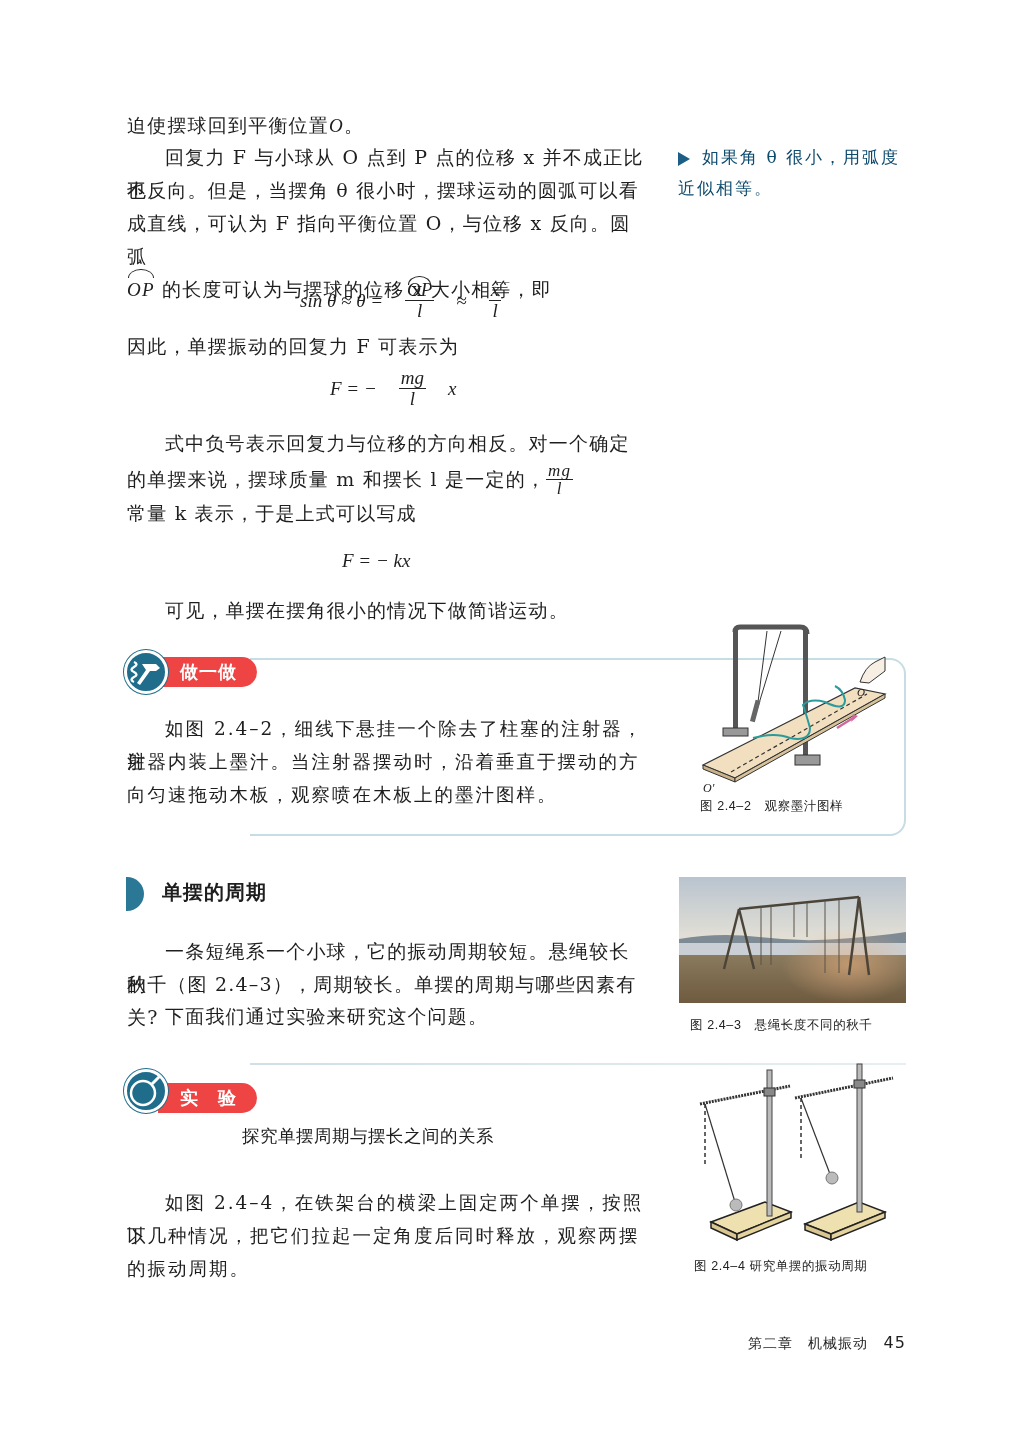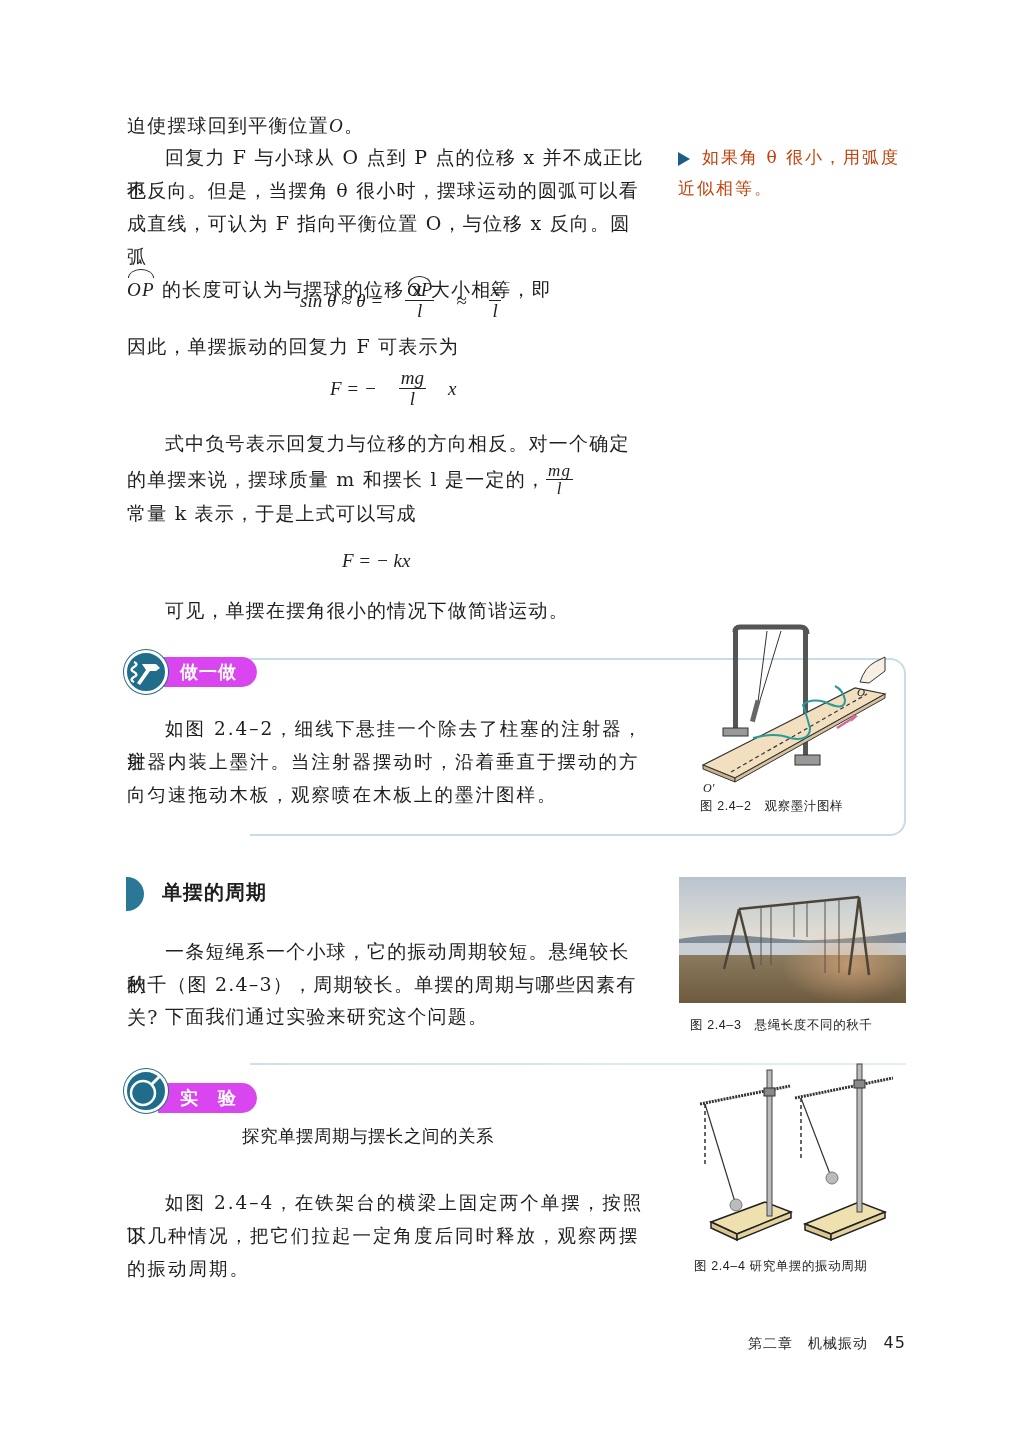--- a/index.html
+++ b/index.html
@@ -8,26 +8,26 @@
   .abs { position: absolute; }
   .p { font-size: 19px; line-height: 33px; letter-spacing: 1.2px; }
   .i { font-style: italic; font-family: "Liberation Serif", "DejaVu Serif", serif; }
   .indent { text-indent: 38px; }
   .math { font-family: "Liberation Serif", "DejaVu Serif", serif; font-size: 19px; display: flex; align-items: center; gap: 22px; }
   .frac { display: inline-flex; flex-direction: column; align-items: center; line-height: 20px; vertical-align: middle; }
   .frac .num { border-bottom: 1.3px solid #222; padding: 0 2px; }
   .frac .den { padding: 0 2px; }
   .arc { position: relative; display: inline-block; }
   .arc::before { content: ""; position: absolute; left: 1px; right: 1px; top: -4px; height: 8px; border: 1.4px solid #222; border-bottom: none; border-radius: 50% 50% 0 0 / 100% 100% 0 0; }
-  .side-note { color: #c2410c; font-family: "DejaVu Serif", serif; font-size: 17px; line-height: 31px; letter-spacing: 2px; }
+  .side-note { color: #0c4a6e; font-family: "DejaVu Serif", serif; font-size: 17px; line-height: 31px; letter-spacing: 2px; }
   .tri { display: inline-block; width: 0; height: 0; border-top: 7px solid transparent; border-bottom: 7px solid transparent; border-left: 12px solid #1d5e86; margin-right: 12px; vertical-align: middle; }
   .callout { border: 2px solid #c6dde3; border-left: none; border-radius: 0 16px 16px 0; }
   .banner { display: flex; align-items: center; }
   .banner-circle { width: 44px; height: 44px; border-radius: 50%; background: #1f6d8a; border: 3px solid #ffffff; box-shadow: 0 0 0 1px #1f6d8a; position: relative; z-index: 2; }
-  .banner-pill { height: 30px; background: #d946ef; color: #fff; border-radius: 0 15px 15px 0; margin-left: -10px; padding: 0 20px 0 22px; display: flex; align-items: center; font-family: "DejaVu Sans", sans-serif; font-weight: bold; font-size: 18px; letter-spacing: 1px; }
+  .banner-pill { height: 30px; background: #ef4444; color: #fff; border-radius: 0 15px 15px 0; margin-left: -10px; padding: 0 20px 0 22px; display: flex; align-items: center; font-family: "DejaVu Sans", sans-serif; font-weight: bold; font-size: 18px; letter-spacing: 1px; }
   .caption { font-family: Liberation Sans, sans-serif; font-size: 12.5px; color: #222; letter-spacing: 0.6px; }
   .sec-marker { width: 18px; height: 34px; background: #2b7896; border-radius: 0 17px 17px 0; }
   .sec-title { font-family: Liberation Mono, monospace; font-weight: bold; font-size: 20px; letter-spacing: 1px; }
   .footer { font-family: "DejaVu Sans", sans-serif; font-size: 14px; letter-spacing: 1px; }
   .hr { height: 2px; background: linear-gradient(to right, #cfe0e6, #e6eff2); }
 </style>
 </head>
 <body>
 
 <div class="abs p" style="left:127px; top:109px; width:520px;">

